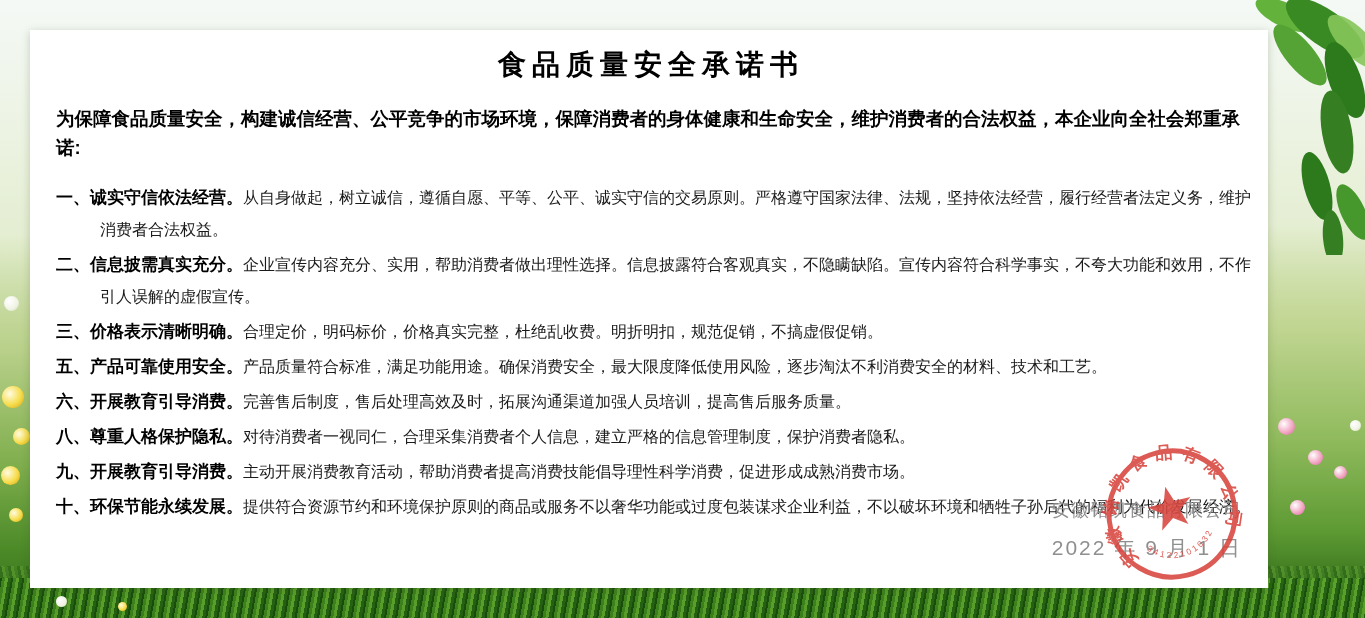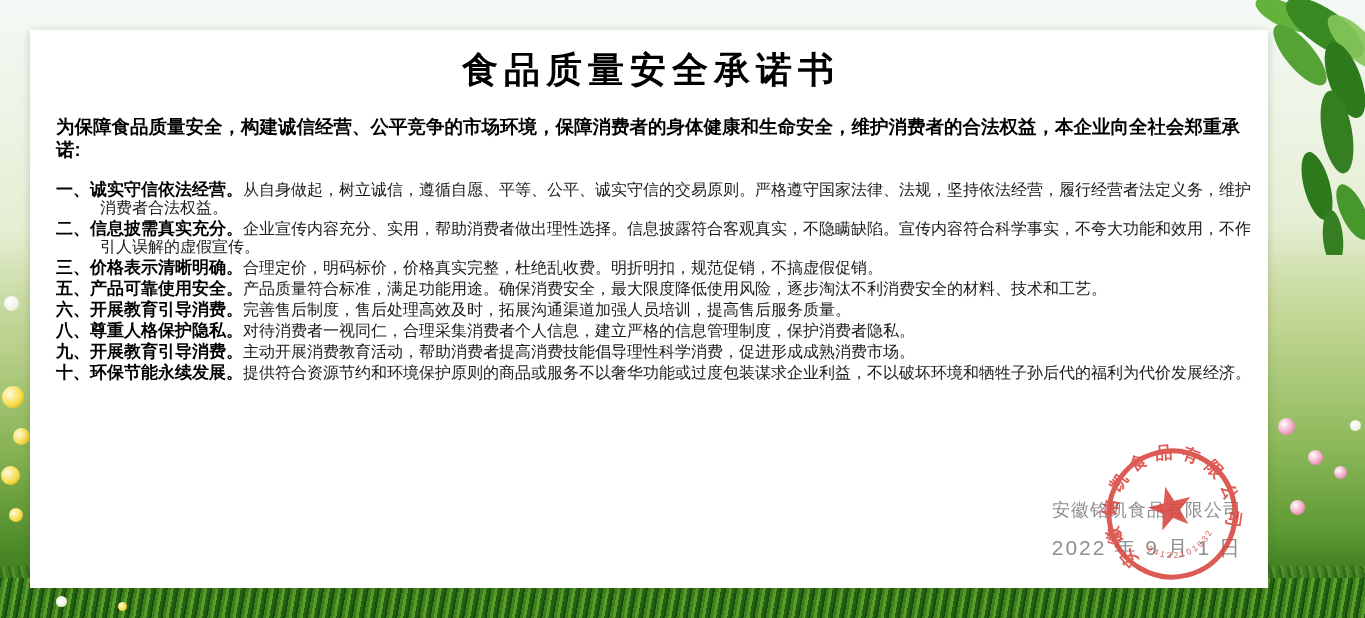--- a/index.html
+++ b/index.html
@@ -33,29 +33,29 @@
   .flower.white{background:radial-gradient(circle at 35% 35%,#ffffff,#f0f2e4 60%,#c9d6ae 95%);}
   .leaves{position:absolute;top:0;right:0;}
   
   .paper{
     position:absolute;left:30px;top:30px;width:1238px;height:558px;
     background:#ffffff;box-shadow:0 2px 8px rgba(60,80,40,.25);
     padding:14px 22px 0 26px;box-sizing:border-box;color:#111;
   }
   .doc-title{
     margin:2px 0 0 0;text-align:center;
-    font-size:36px;font-weight:700;letter-spacing:6px;color:#000;
+    font-size:28px;font-weight:700;letter-spacing:6px;color:#000;
   }
   .doc-intro{
-    margin:20px 0 20px 0;font-size:18.5px;font-weight:700;line-height:23px;color:#000;
+    margin:20px 0 20px 0;font-size:18.5px;font-weight:700;line-height:29px;color:#000;
   }
   .items{margin-right:-18px;}
   .item{
     padding-left:44px;text-indent:-44px;
-    font-size:16px;line-height:18px;margin-bottom:3px;color:#1a1a1a;
+    font-size:16px;line-height:32px;margin-bottom:3px;color:#1a1a1a;
   }
   .item .no,.item .lead{font-size:17px;font-weight:700;color:#000;}
   .signature{
     position:absolute;right:26px;bottom:26px;text-align:center;color:#8f8f8f;z-index:2;
   }
   .signature .company{font-size:18px;letter-spacing:1px;}
   .signature .date{font-size:21px;letter-spacing:2px;margin-top:12px;}
   .stamp{
     position:absolute;right:26px;bottom:4px;width:140px;height:140px;
     transform:rotate(-14deg);opacity:.88;z-index:3;pointer-events:none;

